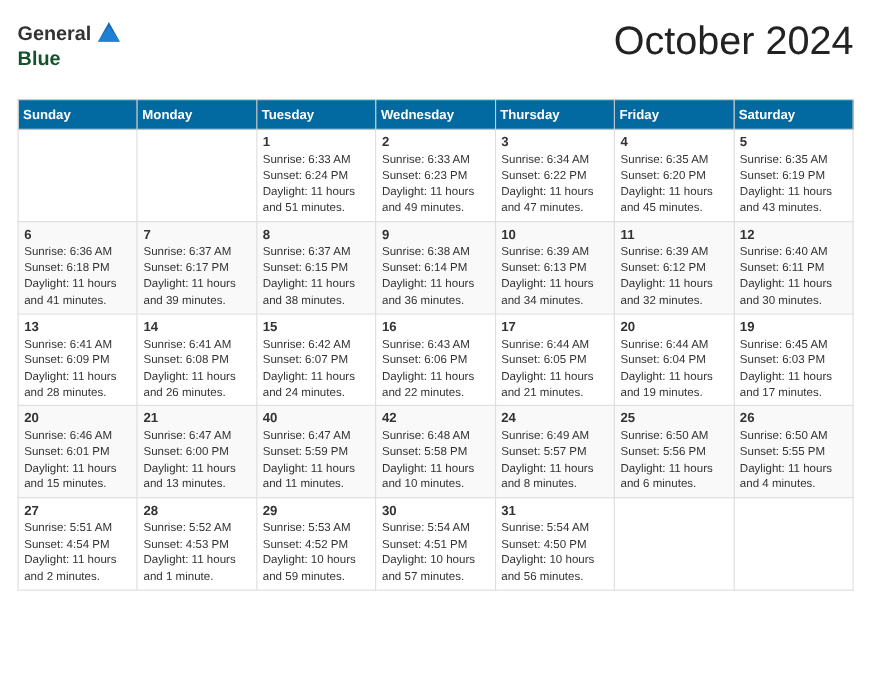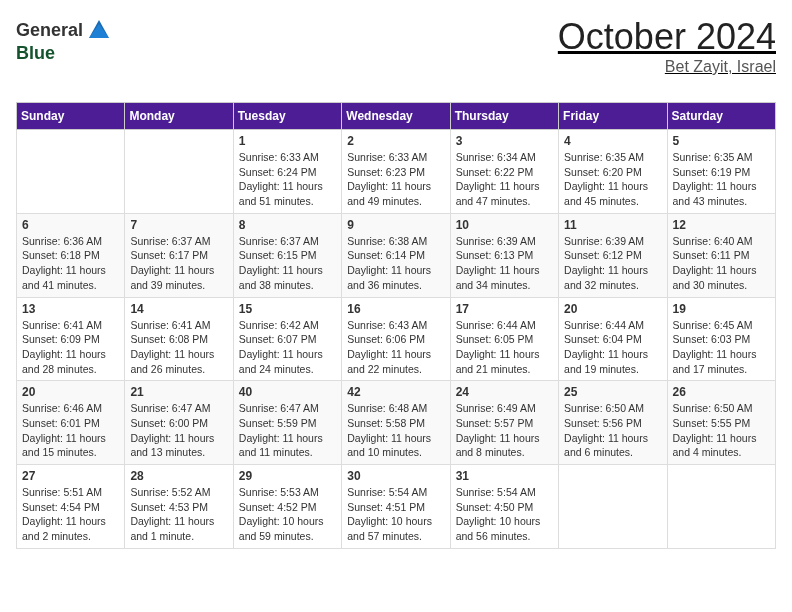--- a/index.html
+++ b/index.html
@@ -31,39 +31,37 @@
       font-weight: bold;
       color: #14532d;
       line-height: 1;
     }
     .logo-icon {
       width: 28px;
       height: 28px;
       margin-left: 2px;
     }
     .title-area {
-      text-align: right;
-      text-decoration: underline;
     }
     .month-title {
       font-size: 36px;
       font-weight: normal;
       color: #222;
     }
     .subtitle {
       font-size: 16px;
       color: #555;
     }
     .calendar {
       width: 100%;
       border-collapse: collapse;
       font-size: 11px;
     }
     .calendar thead tr {
-      background-color: #4c1d95;
+      background-color: #0369a1;
       color: white;
     }
     .calendar thead th {
       padding: 6px 4px;
       text-align: left;
       font-size: 12px;
       font-weight: bold;
       border: 1px solid #ccc;
     }
     .calendar tbody tr {
@@ -109,21 +107,20 @@
           <polygon points="4,22 14,8 24,22" fill="#2196f3" opacity="0.5"></polygon>
         </svg>
       </div>
       <div>
         <span class="logo-text-blue">Blue</span>
       </div>
     </div>
   </div>
   <div class="title-area">
     <div class="month-title">October 2024</div>
-    <div class="subtitle">Bet Zayit, Israel</div>
   </div>
 </div>
 
 <table class="calendar">
   <thead>
     <tr>
     <th>Sunday</th>
         <th>Monday</th>
         <th>Tuesday</th>
         <th>Wednesday</th>

